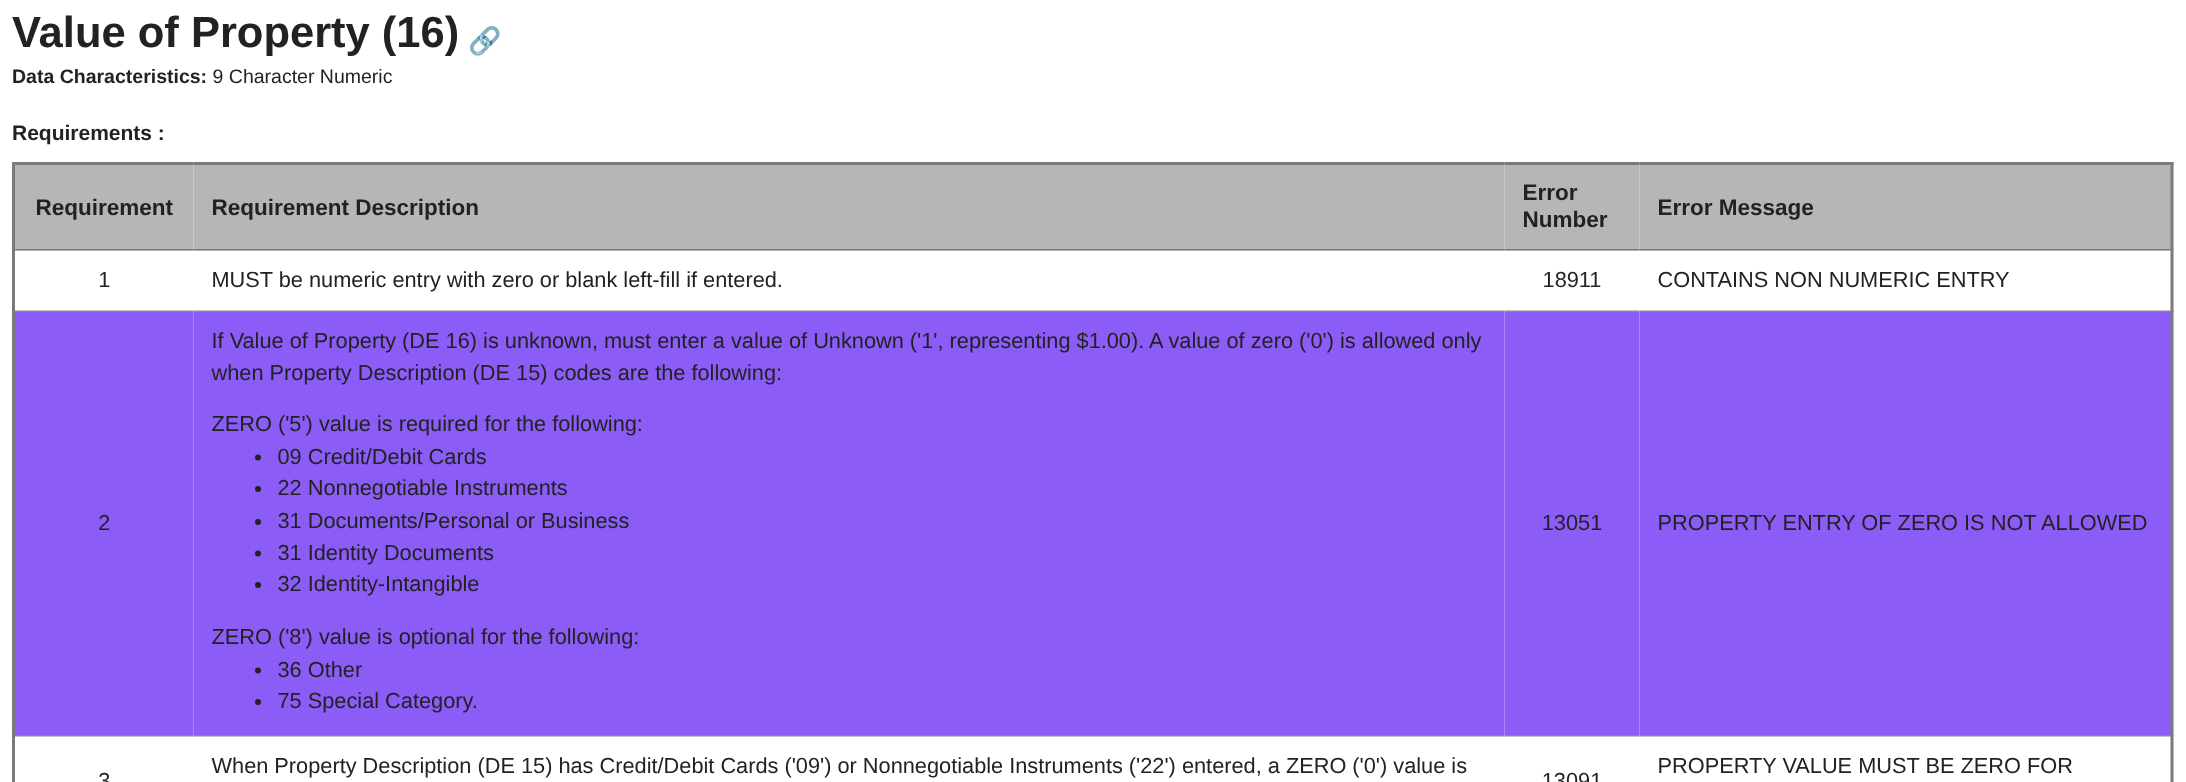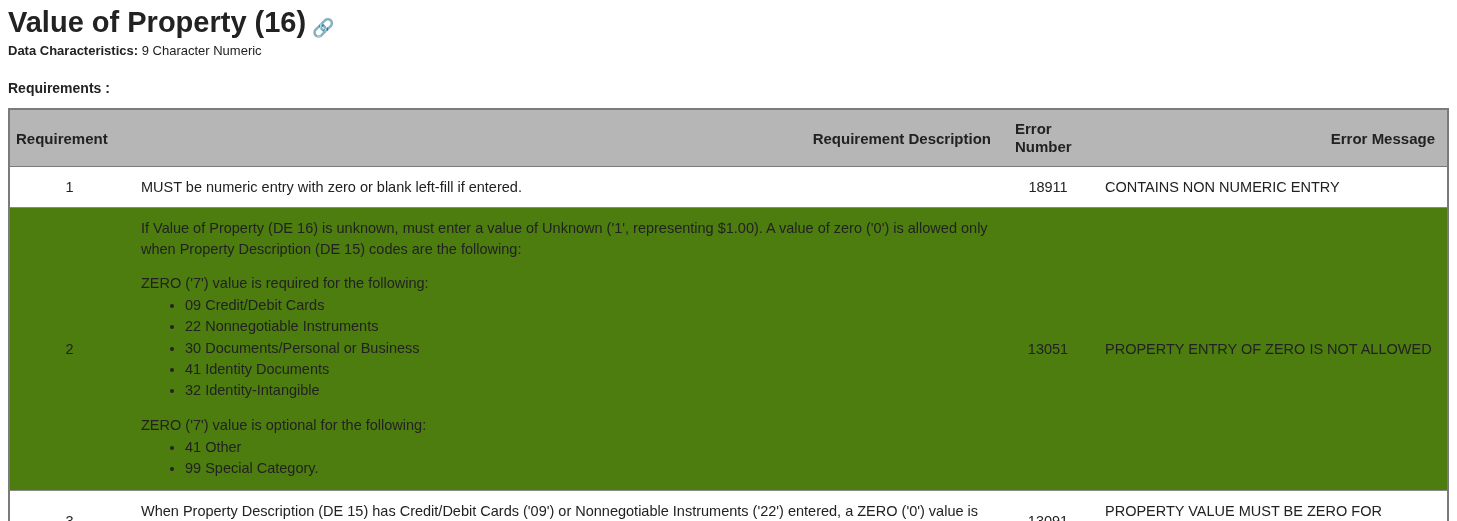--- a/index.html
+++ b/index.html
@@ -36,42 +36,42 @@
     font-weight: 700;
     margin: 0 0 12px 0;
   }
   table.req-table {
     width: 100%;
     border-collapse: collapse;
     border: 2px solid #7b7b7b;
   }
   table.req-table th {
     background: #b6b6b6;
-    text-align: right;
+    text-align: left;
     padding: 10px 12px;
     font-weight: 700;
     font-size: 15px;
     border-bottom: 1.5px solid #7b7b7b;
     vertical-align: middle;
   }
-  table.req-table th.col-req { width: 120px; text-align: left; padding-left: 6px; padding-right: 6px; margin-left: 38px;}
+  table.req-table th.col-req { width: 120px; text-align: center; padding-left: 6px; padding-right: 6px; margin-left: 38px;}
   table.req-table th.col-desc { }
   table.req-table th.col-err { width: 90px; text-align: left; line-height: 1.2; }
   table.req-table th.col-msg { width: 355px; }
   table.req-table td {
     padding: 10px 12px;
     vertical-align: middle;
     border-bottom: 1px solid #8a8a8a;
     font-size: 14.5px;
     line-height: 1.4;
   }
   table.req-table td.cell-req { text-align: center; }
   table.req-table td.cell-err { text-align: center; }
   table.req-table tr.even td { background: #fff; }
-  table.req-table tr.odd td { background: #4d7c0f; }
+  table.req-table tr.odd td { background: #8b5cf6; }
   .desc-block p { margin: 0 0 14px 0; }
   .desc-block p:last-child { margin-bottom: 0; }
   .desc-block .sub-label { margin: 0 0 2px 0; }
   .desc-block ul { margin: 2px 0 14px 0; padding-left: 44px; }
   .desc-block ul:last-child { margin-bottom: 0; }
   .desc-block li { margin: 1px 0; }
 </style>
 </head>
 <body>
 
@@ -105,32 +105,32 @@
       <td class="cell-req">1</td>
       <td>MUST be numeric entry with zero or blank left-fill if entered.</td>
       <td class="cell-err">18911</td>
       <td>CONTAINS NON NUMERIC ENTRY</td>
     </tr>
     <tr class="odd">
       <td class="cell-req">2</td>
       <td>
         <div class="desc-block">
           <p>If Value of Property (DE 16) is unknown, must enter a value of Unknown ('1', representing $1.00). A value of zero ('0') is allowed only when Property Description (DE 15) codes are the following:</p>
-          <p class="sub-label">ZERO ('7') value is required for the following:</p>
+          <p class="sub-label">ZERO ('5') value is required for the following:</p>
           <ul>
             <li>09 Credit/Debit Cards</li>
             <li>22 Nonnegotiable Instruments</li>
-            <li>30 Documents/Personal or Business</li>
-            <li>41 Identity Documents</li>
+            <li>31 Documents/Personal or Business</li>
+            <li>31 Identity Documents</li>
             <li>32 Identity-Intangible</li>
           </ul>
-          <p class="sub-label">ZERO ('7') value is optional for the following:</p>
+          <p class="sub-label">ZERO ('8') value is optional for the following:</p>
           <ul>
-            <li>41 Other</li>
-            <li>99 Special Category.</li>
+            <li>36 Other</li>
+            <li>75 Special Category.</li>
           </ul>
         </div>
       </td>
       <td class="cell-err">13051</td>
       <td>PROPERTY ENTRY OF ZERO IS NOT ALLOWED</td>
     </tr>
     <tr class="even">
       <td class="cell-req">3</td>
       <td>When Property Description (DE 15) has Credit/Debit Cards ('09') or Nonnegotiable Instruments ('22') entered, a ZERO ('0') value is required for Value of Property (DE 16).</td>
       <td class="cell-err">13091</td>

